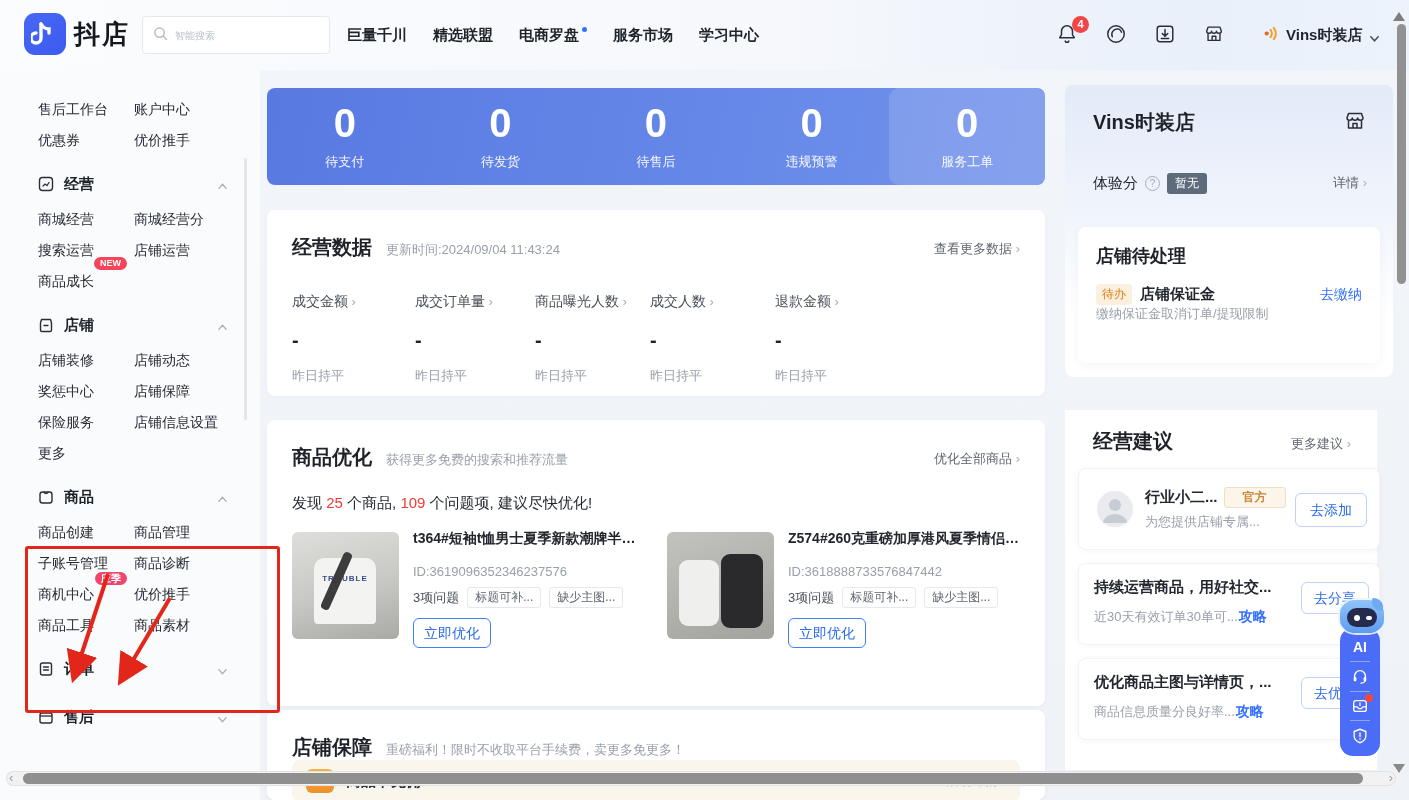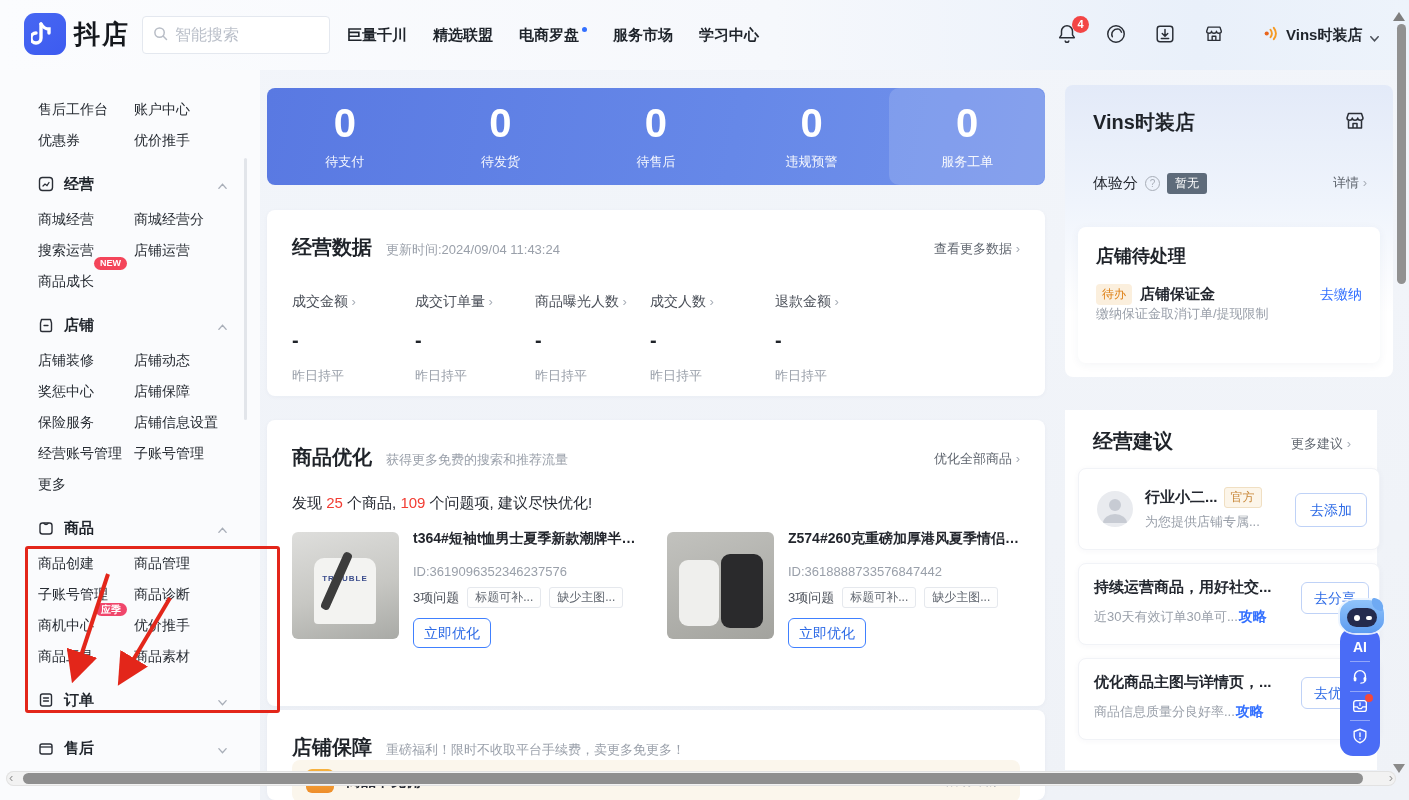--- a/index.html
+++ b/index.html
@@ -7,21 +7,21 @@
   #app{position:relative;width:1409px;height:800px;overflow:hidden;background:linear-gradient(180deg,#F2F5FA 0%,#EFF2F7 100%);}
 
   
   .topbar{position:absolute;left:0;top:0;width:1409px;height:70px;
     background:linear-gradient(90deg,#FBFCFE 0%,#F6F8FC 55%,#E9F0FA 85%,#EDF3FB 100%);}
   .logo{position:absolute;left:24px;top:13px;display:flex;align-items:center;gap:8px}
   .logo-ico{width:42px;height:42px;border-radius:11px;background:linear-gradient(145deg,#4767F2,#3D5BF0);position:relative}
   .logo-ico svg{position:absolute;left:7px;top:7px}
   .logo-txt{font-size:26px;font-weight:800;color:#15181D;letter-spacing:2px}
   .search{position:absolute;left:142px;top:16px;width:188px;height:38px;background:#fff;border:1px solid #E4E8EF;border-radius:4px;display:flex;align-items:center;padding:0 10px;gap:7px}
-  .search input{border:0;outline:0;width:100%;font-size:16px;color:#c2410c;background:transparent;font-family:"Liberation Sans",sans-serif}
+  .search input{border:0;outline:0;width:100%;font-size:10px;color:#c2410c;background:transparent;font-family:"Liberation Sans",sans-serif}
   .search input::placeholder{color:#BBC0CA}
   .topnav{position:absolute;left:347px;top:0;height:70px;display:flex;align-items:center;gap:26px}
   .topnav .nitem{font-size:15px;font-weight:700;color:#1F242B;cursor:pointer;white-space:nowrap}
   .navdot{display:inline-block;width:5px;height:5px;border-radius:50%;background:#3370FF;margin-left:3px;vertical-align:8px}
   .topicons{position:absolute;left:1056px;top:0;height:70px;display:flex;align-items:center;gap:25px}
   .tico{position:relative;width:24px;height:24px;cursor:pointer}
   .badge{position:absolute;top:-7px;right:-9px;min-width:17px;height:17px;border-radius:9px;background:#F34545;color:#fff;font-size:11px;line-height:17px;text-align:center;padding:0 3px;font-weight:700}
   .switcher{position:absolute;left:1262px;top:0;height:70px;display:flex;align-items:center;gap:7px;cursor:pointer}
   .sw-name{font-size:15px;font-weight:700;color:#1F242B}
   .chev{width:10px;height:10px}
@@ -115,21 +115,21 @@
   .todo-desc{margin-top:0;font-size:13px;color:#9AA0AA}
 
   .rpanelB{position:absolute;left:1065px;top:410px;width:312px;height:360px;background:#fff;border-radius:0}
   .rpB-title{position:absolute;left:28px;top:18px;font-size:20px;font-weight:800;color:#1F2329}
   .rpB-more{position:absolute;right:26px;top:25px;font-size:13px;color:#60666F;cursor:pointer}
   .rpB-more::after{content:" ›";color:#A9AFB8}
   .adv-card{position:absolute;left:13px;width:302px;height:82px;background:#fff;border:1px solid #F1F3F7;border-radius:8px;box-shadow:0 1px 6px rgba(40,60,100,.04)}
   .ac0{top:58px}.ac1{top:153px}.ac2{top:248px}
   .avatar{position:absolute;left:18px;top:22px;width:36px;height:36px;border-radius:50%;background:#E9EBEF;overflow:hidden}
   .adv1-title{position:absolute;left:66px;top:18px;font-size:15px;font-weight:700;color:#23272F;white-space:nowrap}
-  .adv-badge{display:inline-block;margin-left:6px;background:#FCF5E9;border:1px solid #F0DFC2;color:#C8883A;font-size:12px;font-weight:400;border-radius:3px;padding:1px 6px;vertical-align:1px}
+  .adv-badge{display:inline-block;margin-left:6px;background:#FCF5E9;border:1px solid #F0DFC2;color:#C8883A;font-size:12px;font-weight:700;border-radius:3px;padding:1px 18px;vertical-align:1px}
   .adv1-desc{position:absolute;left:66px;top:44px;font-size:13px;color:#9AA0AA;white-space:nowrap}
   .adv-btn{position:absolute;right:12px;top:24px;width:72px;height:34px;line-height:32px;text-align:center;background:#fff;border:1px solid #BFD2F7;border-radius:6px;color:#2E6BE6;font-size:14px;cursor:pointer}
   .adv-title{position:absolute;left:15px;top:14px;font-size:15px;font-weight:700;color:#23272F;white-space:nowrap}
   .adv-descrow{position:absolute;left:15px;top:44px;display:flex;align-items:center;white-space:nowrap}
   .adv-desc{font-size:13px;color:#9AA0AA}
   .adv-link{font-size:14px;font-weight:700;color:#3370FF;margin-left:1px;cursor:pointer}
   .adv-btn2{position:absolute;right:10px;top:18px;width:68px;height:32px;line-height:30px;text-align:center;background:#fff;border:1px solid #BFD2F7;border-radius:6px;color:#2E6BE6;font-size:14px;cursor:pointer}
 
   
   .robot{position:absolute;left:1337px;top:593px;width:50px;height:44px;z-index:52;cursor:pointer}
@@ -279,24 +279,20 @@
       <span class="c1">店铺装修</span>
       <span class="c2">店铺动态</span>
     </div>
     <div class="side-row">
       <span class="c1">奖惩中心</span>
       <span class="c2">店铺保障</span>
     </div>
     <div class="side-row">
       <span class="c1">保险服务</span>
       <span class="c2">店铺信息设置</span>
-    </div>
-    <div class="side-row">
-      <span class="c1">经营账号管理</span>
-      <span class="c2">子账号管理</span>
     </div>
     <div class="side-row">
       <span class="c1">更多</span>
     </div>
 
     <div class="side-sec">
       <span class="sec-ico">
           <svg width="16" height="16" viewBox="0 0 16 16">
             <rect x="2" y="3" width="12" height="11" rx="2.5" fill="none" stroke="#2A2E36" stroke-width="1.4"></rect>
             <path d="M5.5 3 q2.5 3 5 0" fill="none" stroke="#2A2E36" stroke-width="1.3"></path>

